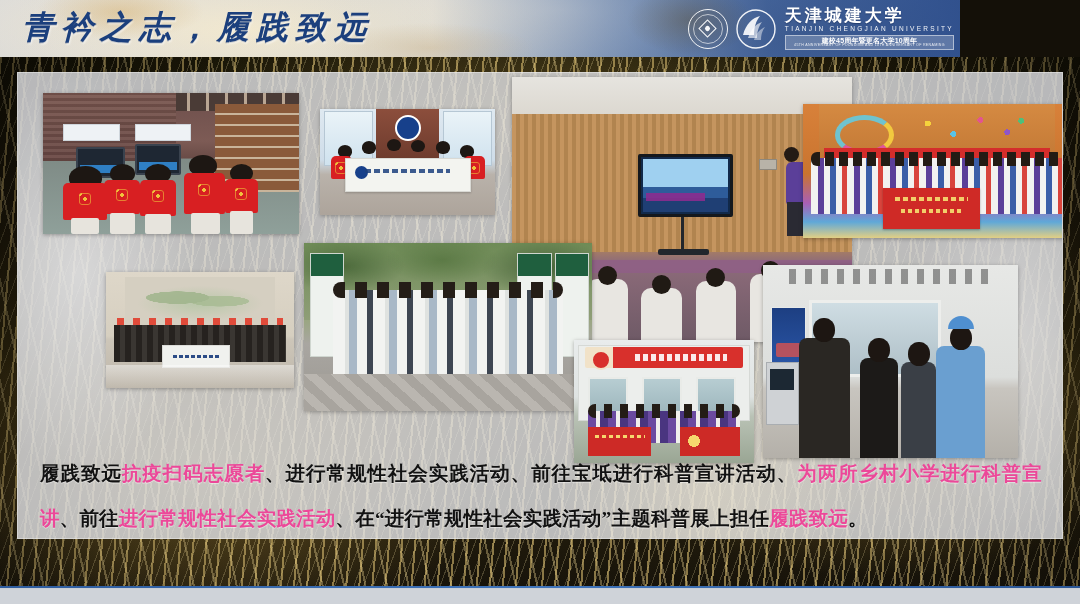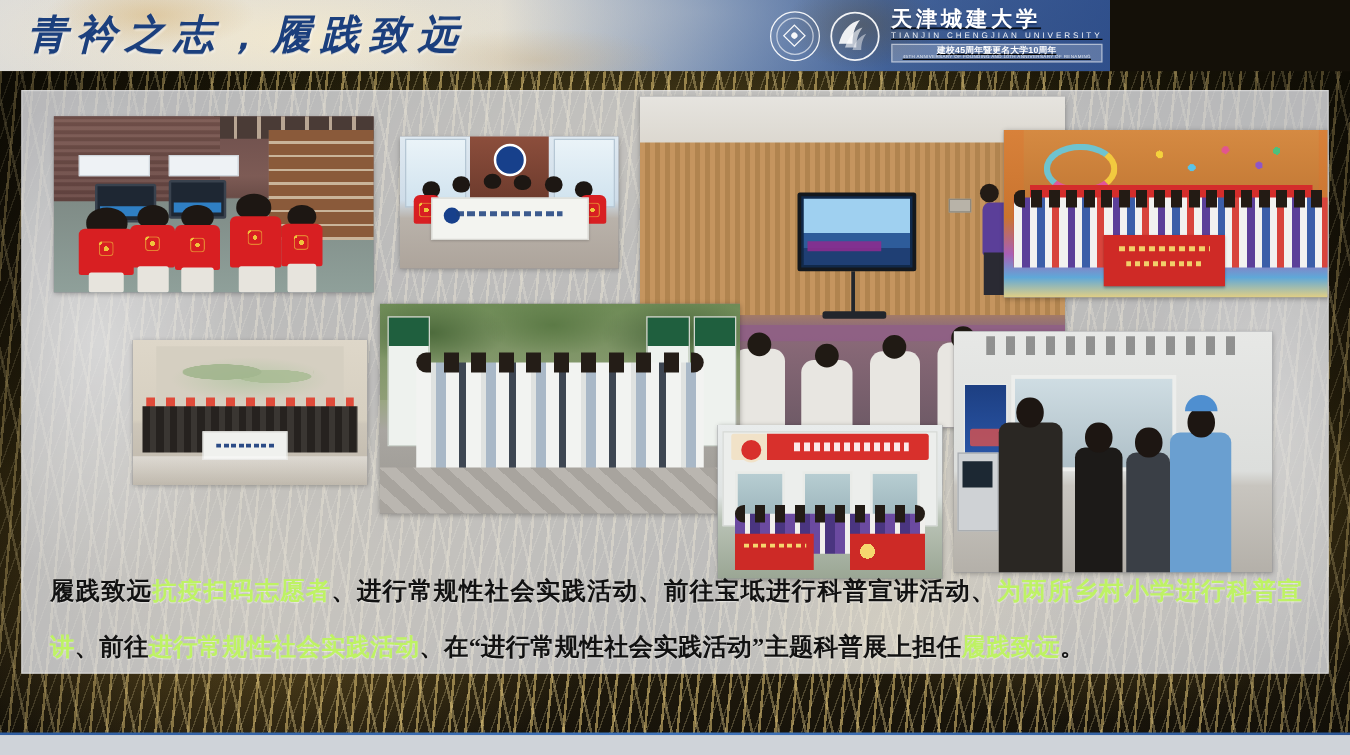--- a/index.html
+++ b/index.html
@@ -12,21 +12,21 @@
 
   
   #slide {
     position:absolute; left:0; top:0; width:1080px; height:588px;
     overflow:hidden;
     background:#141008;
   }
 
   
   #header {
-    position:absolute; left:0; top:0; width:888px; height:57px;
+    position:absolute; left:0; top:0; width:960px; height:57px;
     overflow:hidden;
     background:
       linear-gradient(90deg,
         rgba(150,160,175,0.00) 0%,
         rgba(120,140,170,0.05) 45%,
         rgba(46,86,150,0.55) 66%,
         rgba(33,72,140,0.80) 80%,
         rgba(28,64,132,0.88) 100%),
       radial-gradient(ellipse 360px 90px at 250px 30px, rgba(247,236,208,0.95), rgba(236,226,206,0.55) 60%, rgba(206,204,200,0.25) 100%),
       radial-gradient(ellipse 300px 70px at 560px 10px, rgba(255,250,238,0.85), rgba(225,222,215,0.2) 70%),
@@ -49,21 +49,20 @@
     color:#1b3f7d;
     text-shadow:1px 2px 2px rgba(255,255,255,0.55), 0 1px 0 rgba(20,40,80,0.35);
     white-space:nowrap;
   }
 
   
   #logo-group {
     position:absolute; right:6px; top:5px;
     display:flex; align-items:center; gap:7px;
     height:47px;
-    text-decoration:underline;
   }
   .seal {
     width:40px; height:40px; border-radius:50%;
     border:1.4px solid rgba(255,255,255,0.92);
     position:relative;
     display:flex; align-items:center; justify-content:center;
     flex:0 0 auto;
   }
   .seal::before {
     content:""; position:absolute; inset:4px; border-radius:50%;
@@ -322,21 +321,21 @@
     position:absolute; left:22px; top:378px; width:1002px;
     font-family:"Liberation Serif", serif;
     font-size:19.5px;
     font-weight:700;
     line-height:45px;
     letter-spacing:0.2px;
     color:#121212;
     text-align:justify;
     text-shadow:0 1px 1px rgba(255,255,255,0.5);
   }
-  #caption .hl { color:#bef264;margin-top:36px; }
+  #caption .hl { color:#ec4899;margin-top:36px; }
 
   
   #blue-rule {
     position:absolute; left:0; top:586px; width:1080px; height:3px;
     background:linear-gradient(90deg,#2e5c9f,#3f74bb 50%,#2b5696);
   }
   #footer {
     position:absolute; left:0; top:589px; width:1080px; height:15px;
     background:#cfd3d9;
   }

